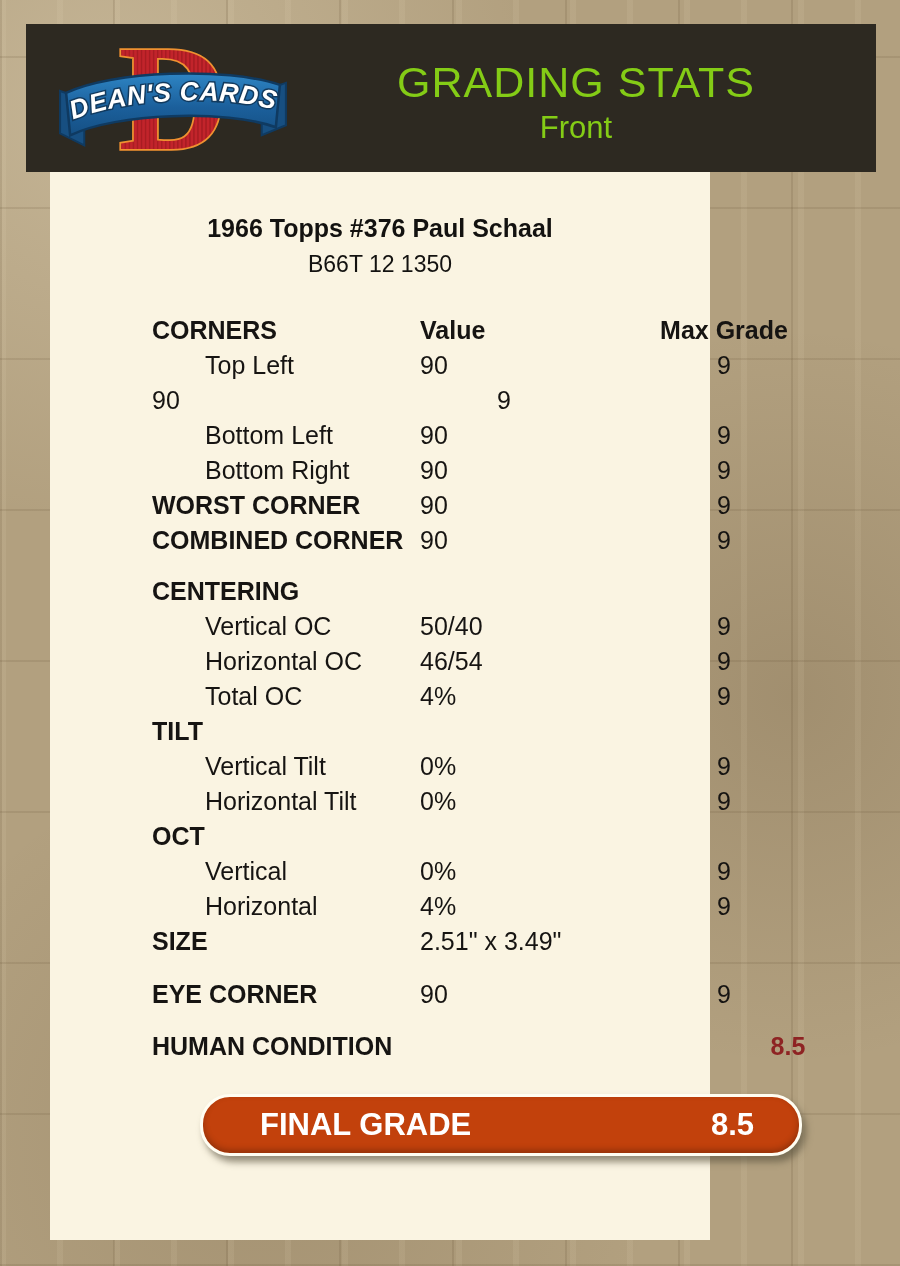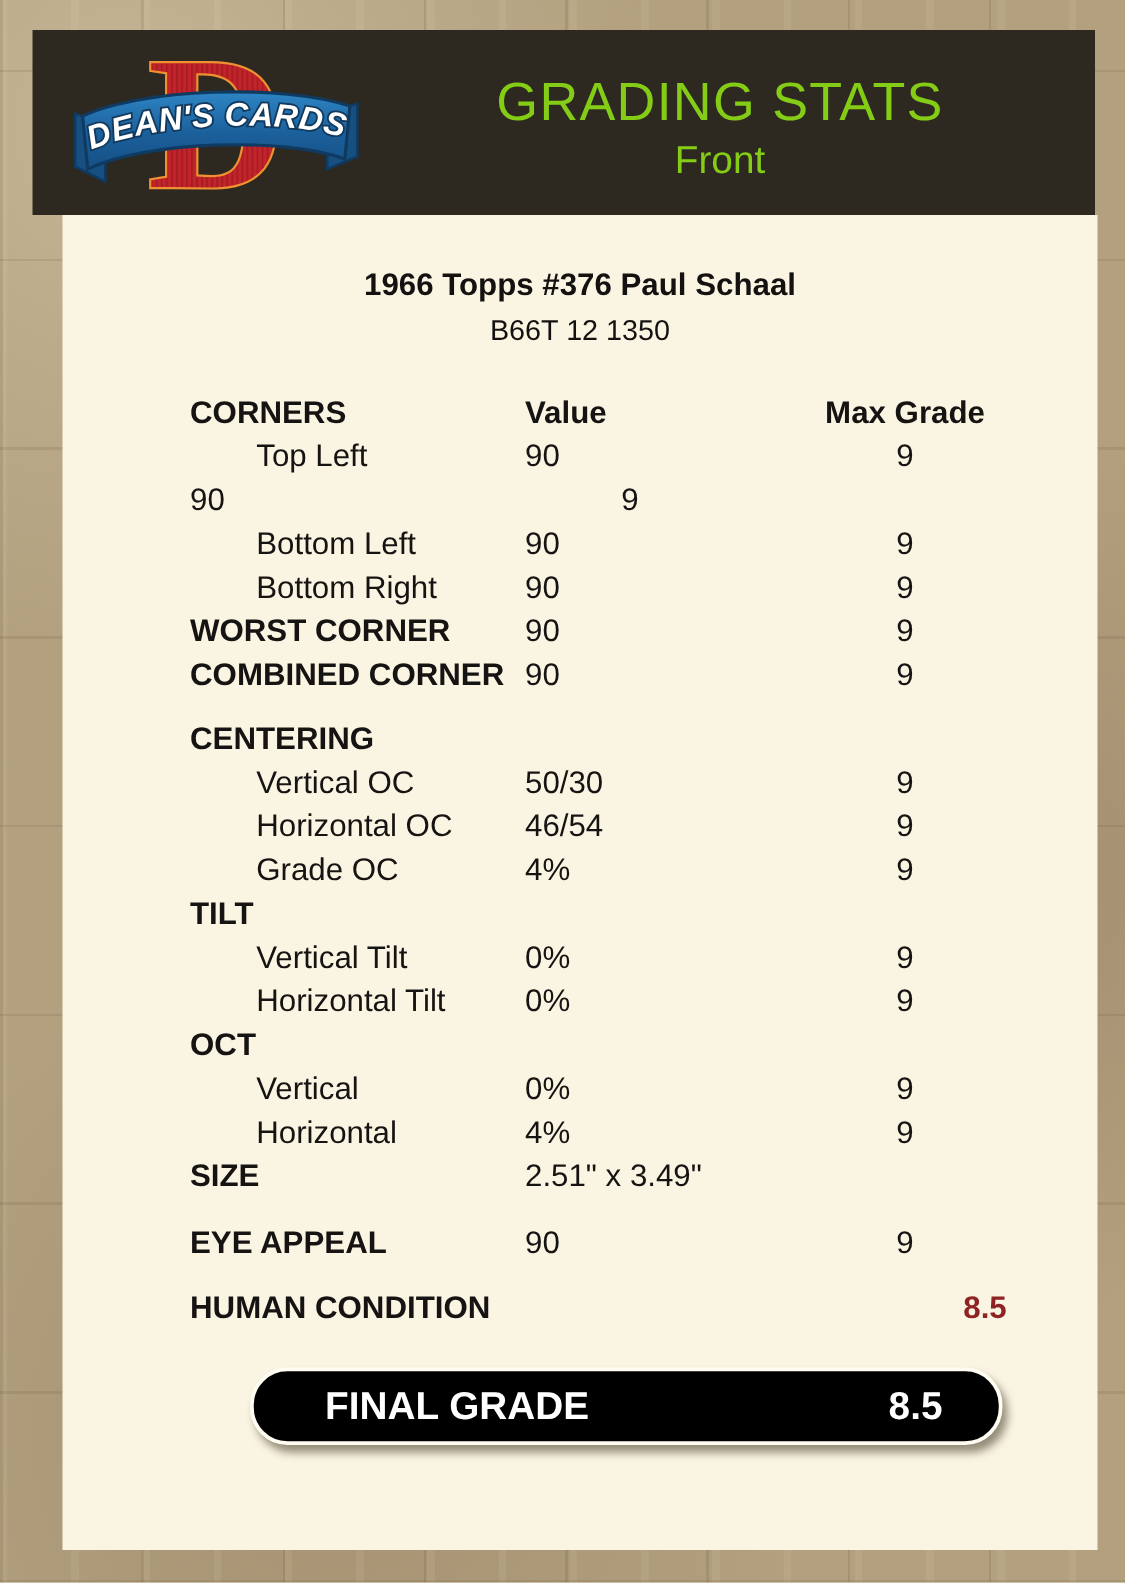--- a/index.html
+++ b/index.html
@@ -29,21 +29,21 @@
   .title-wrap {
     position:absolute; left:300px; top:0; width:500px; height:148px;
     display:flex; flex-direction:column; align-items:center; justify-content:center;
     color:#84cc16; padding-top:10px; box-sizing:border-box;
   }
   .title-main { font-size:43px; letter-spacing:1px; line-height:50px; }
   .title-sub  { font-size:31px; line-height:42px; }
 
   
   .panel {
-    position:absolute; left:50px; top:172px; width:828px; height:1068px;
+    position:absolute; left:50px; top:172px; width:660px; height:1068px;
     background:#faf4e2;
   }
   .card-title {
     position:absolute; left:0; top:38px; width:100%; text-align:center;
     color:#131210;
   }
   .card-title .t1 { font-size:25px; font-weight:bold; line-height:36px; }
   .card-title .t2 { font-size:23px; line-height:36px; }
 
   
@@ -57,21 +57,21 @@
   .trow .max { text-align:center; }
   .trow.sec .lbl, .trow.hdr .lbl, .trow.hdr .val, .trow.hdr .max { font-weight:bold; }
   .gap-a { margin-top:16px; }
   .gap-b { margin-top:18px; }
   .gap-c { margin-top:17px;gap:32px; }
   .grade-red { color:#8e2323; font-weight:bold; }
 
   
   .final-grade {
     position:absolute; left:150px; top:922px; width:494px; height:56px;
-    background:#000000; border:3px solid #fffdf2; border-radius:30px;
+    background:#c2410c; border:3px solid #fffdf2; border-radius:30px;
     box-shadow:4px 6px 7px rgba(92,84,64,0.65), inset 0 -3px 6px rgba(0,0,0,0.25);
     display:flex; align-items:center; justify-content:space-between;
     padding:0 45px 0 57px; box-sizing:content-box;
     color:#ffffff; font-weight:bold; font-size:31px;
   }
 </style>
 </head>
 <body>
 
 <div class="bg-collage"></div>
@@ -158,32 +158,32 @@
     </div>
 
     <div class="trow sec gap-a">
       <div class="lbl">CENTERING</div>
       <div class="val"></div>
       <div class="max"></div>
     </div>
 
     <div class="trow indent">
       <div class="lbl">Vertical OC</div>
-      <div class="val">50/30</div>
+      <div class="val">50/40</div>
       <div class="max">9</div>
     </div>
 
     <div class="trow indent">
       <div class="lbl">Horizontal OC</div>
       <div class="val">46/54</div>
       <div class="max">9</div>
     </div>
 
     <div class="trow indent">
-      <div class="lbl">Grade OC</div>
+      <div class="lbl">Total OC</div>
       <div class="val">4%</div>
       <div class="max">9</div>
     </div>
 
     <div class="trow sec">
       <div class="lbl">TILT</div>
       <div class="val"></div>
       <div class="max"></div>
     </div>
 
@@ -217,21 +217,21 @@
       <div class="max">9</div>
     </div>
 
     <div class="trow sec">
       <div class="lbl">SIZE</div>
       <div class="val">2.51" x 3.49"</div>
       <div class="max"></div>
     </div>
 
     <div class="trow sec gap-b">
-      <div class="lbl">EYE APPEAL</div>
+      <div class="lbl">EYE CORNER</div>
       <div class="val">90</div>
       <div class="max">9</div>
     </div>
 
     <div class="trow sec gap-c">
       <div class="lbl">HUMAN CONDITION</div>
       <div class="val"></div>
       <div class="max grade-red">8.5</div>
     </div>
 

